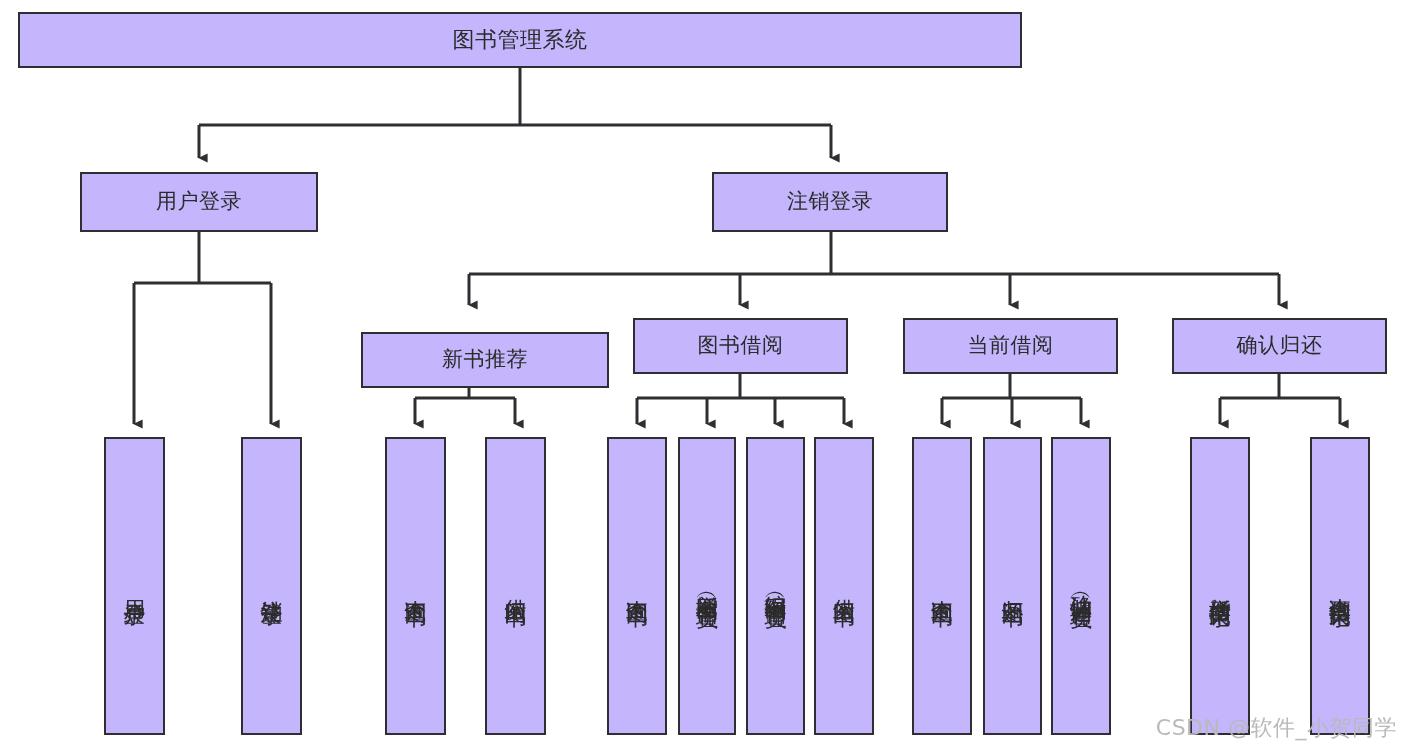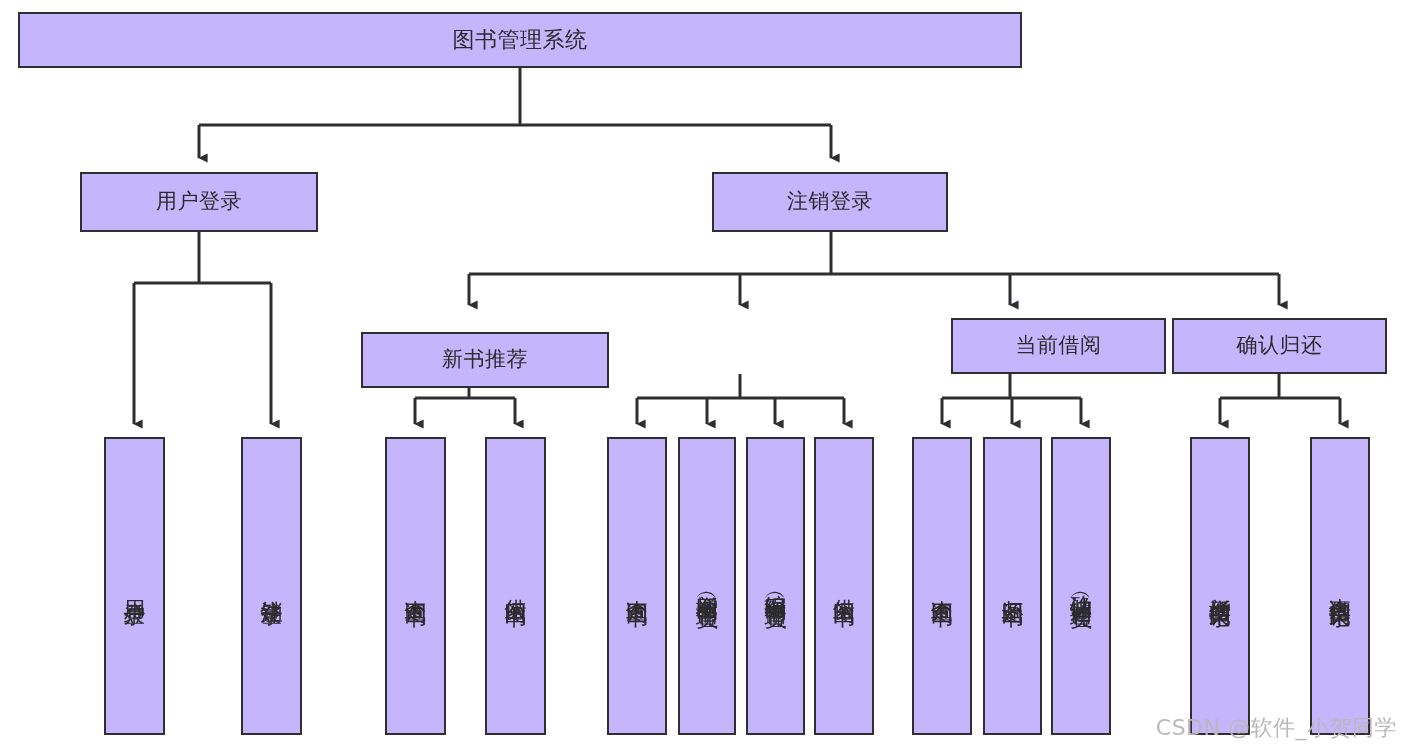--- a/index.html
+++ b/index.html
@@ -134,21 +134,24 @@
   <div class="node horizontal" style="left: 80px; top: 172px; width: 238px; height: 60px;">
     <span class="node-label">用户登录</span>
   </div>
   <div class="node horizontal" style="left: 712px; top: 172px; width: 236px; height: 60px;">
     <span class="node-label">注销登录</span>
   </div>
 
   <div class="node horizontal" style="left: 361px; top: 332px; width: 248px; height: 56px;">
     <span class="node-label">新书推荐</span>
   </div>
-  <div class="node horizontal" style="left: 903px; top: 318px; width: 215px; height: 56px; margin-left: 48px;">
+  <div class="node horizontal" style="left: 633px; top: 318px; width: 215px; height: 56px;">
+    <span class="node-label">图书借阅</span>
+  </div>
+  <div class="node horizontal" style="left: 903px; top: 318px; width: 215px; height: 56px;">
     <span class="node-label">当前借阅</span>
   </div>
   <div class="node horizontal" style="left: 1172px; top: 318px; width: 215px; height: 56px;">
     <span class="node-label">确认归还</span>
   </div>
 
   <div class="node vertical" style="left: 104px; top: 437px; width: 61px; height: 298px;">
     <span class="node-label">用户登录</span>
   </div>
   <div class="node vertical" style="left: 241px; top: 437px; width: 61px; height: 298px;">

